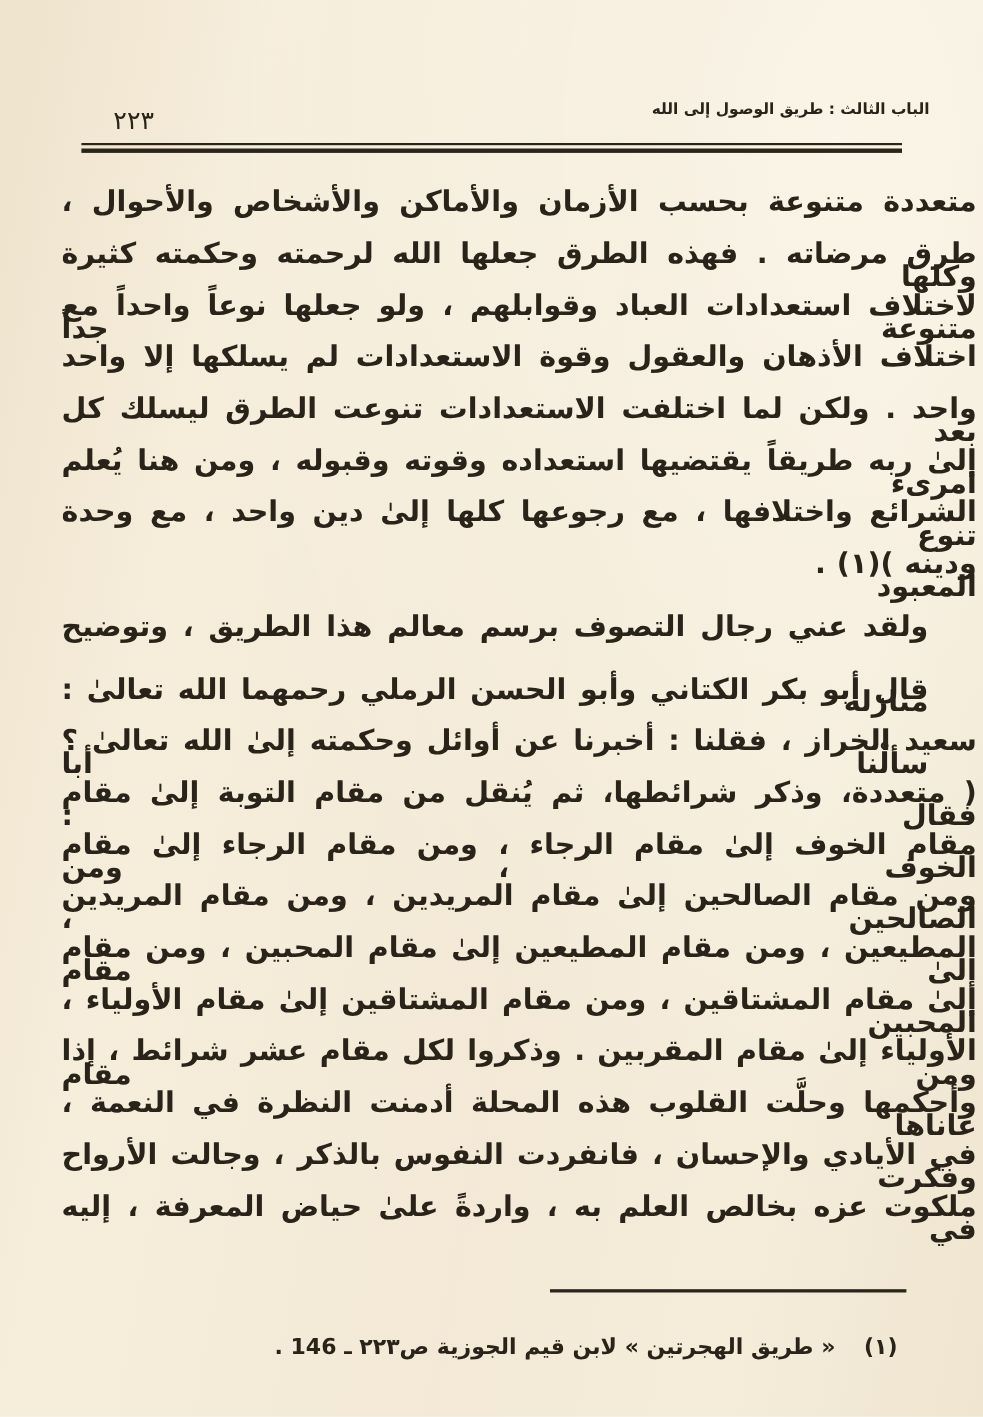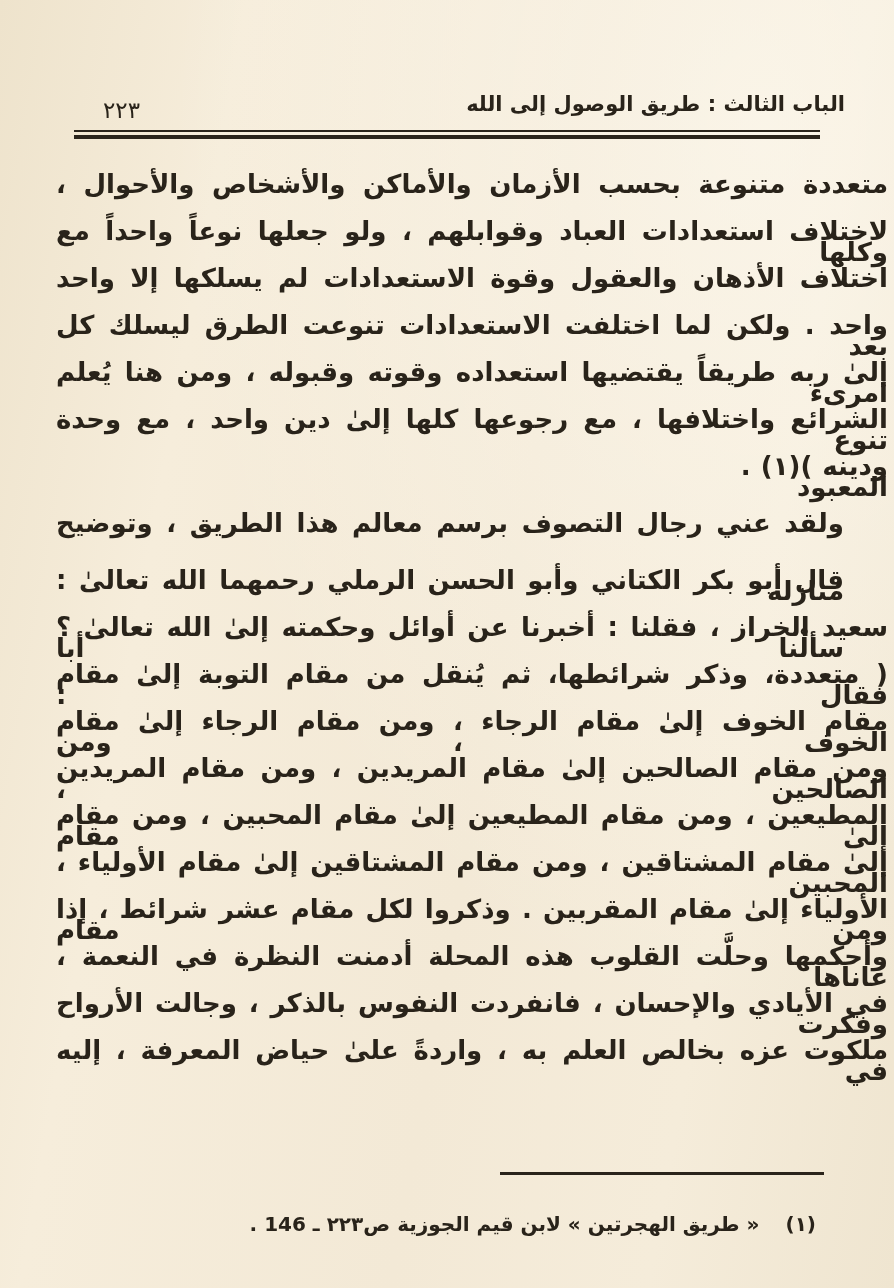--- a/index.html
+++ b/index.html
@@ -18,21 +18,21 @@
   }
   
   .page-number {
     position: absolute; left: 103px; top: 97px;
     font-size: 23px; font-weight: normal;
     letter-spacing: 2px;
   }
   .chapter-title {
     position: absolute; right: 49px; top: 92px;
     direction: rtl;
-    font-size: 21px; font-weight: bold;
+    font-size: 14px; font-weight: bold;
   }
   .header-rule {
     position: absolute; left: 74px; top: 130px; width: 746px;
     height: 3px;
     border-top: 2px solid #2a241b;
     border-bottom: 4px solid #2a241b;
   }
   
   .body-text {
     position: absolute; left: 56px; top: 150px; width: 832px;
@@ -72,20 +72,21 @@
 <div class="page">
 
   <header>
     <span class="page-number">٢٢٣</span>
     <span class="chapter-title">الباب الثالث : طريق الوصول إلى الله</span>
     <div class="header-rule"></div>
   </header>
 
   <main class="body-text">
     <div class="line">متعددة متنوعة بحسب الأزمان والأماكن والأشخاص والأحوال ، وكلها</div>
+    <div class="line">طرق مرضاته . فهذه الطرق جعلها الله لرحمته وحكمته كثيرة متنوعة جداً</div>
     <div class="line">لاختلاف استعدادات العباد وقوابلهم ، ولو جعلها نوعاً واحداً مع</div>
     <div class="line">اختلاف الأذهان والعقول وقوة الاستعدادات لم يسلكها إلا واحد بعد</div>
     <div class="line">واحد . ولكن لما اختلفت الاستعدادات تنوعت الطرق ليسلك كل امرىء</div>
     <div class="line">إلىٰ ربه طريقاً يقتضيها استعداده وقوته وقبوله ، ومن هنا يُعلم تنوع</div>
     <div class="line">الشرائع واختلافها ، مع رجوعها كلها إلىٰ دين واحد ، مع وحدة المعبود</div>
     <div class="line end">ودينه )(١) .</div>
     <div class="line indent para">ولقد عني رجال التصوف برسم معالم هذا الطريق ، وتوضيح منازله</div>
     <div class="line indent para">قال أبو بكر الكتاني وأبو الحسن الرملي رحمهما الله تعالىٰ : سألْنا أبا</div>
     <div class="line">سعيد الخراز ، فقلنا : أخبرنا عن أوائل وحكمته إلىٰ الله تعالىٰ ؟ فقال :</div>
     <div class="line">( متعددة، وذكر شرائطها، ثم يُنقل من مقام التوبة إلىٰ مقام الخوف ، ومن</div>

